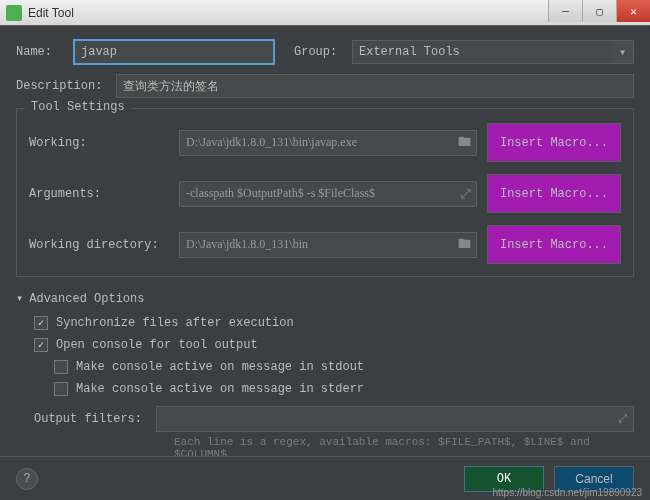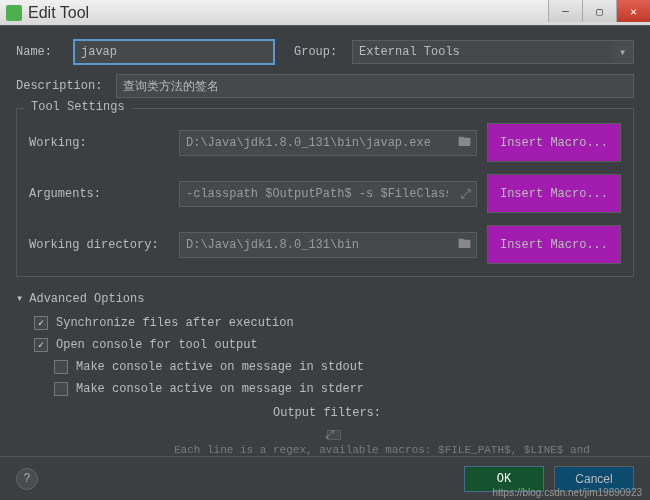--- a/index.html
+++ b/index.html
@@ -22,21 +22,21 @@
   .titlebar-icon {
     width: 16px; height: 16px;
     margin: 0 6px;
     background: #4caf50;
     border-radius: 2px;
   }
   .titlebar-text {
     flex: 1;
     color: #333;
     font-family: "Segoe UI", sans-serif;
-    font-size: 16px;
+    font-size: 12px;
   }
   .win-controls { display: flex; height: 100%; }
   .win-btn {
     width: 34px; height: 22px;
     display: flex; align-items: center; justify-content: center;
     background: linear-gradient(#e8e8e8,#cfcfcf);
     border-left: 1px solid #aaa;
     color: #333;
     font-size: 11px;
   }
@@ -82,21 +82,21 @@
   .ts-row { display: flex; align-items: center; gap: 10px; margin-bottom: 12px; }
   .ts-lbl { width: 140px; }
   .ts-field-wrap { flex: 1; position: relative; display:flex; }
   .ts-field {
     background: #45494a;
     border: 1px solid #5a5d5e;
     height: 26px;
     padding: 4px 28px 4px 6px;
     color: #9a9a9a;
     width: 100%;
-    font-family: Liberation Mono, monospace;
+    font-family: Liberation Serif, serif;
     font-size: 12px;
   }
   .field-icon {
     position: absolute;
     right: 6px; top: 50%; transform: translateY(-50%);
     color: #888;
     font-size: 13px;
   }
   .btn {
     background: #a21caf;
@@ -119,21 +119,21 @@
     background: #45494a;
     display: inline-flex; align-items: center; justify-content: center;
     font-size: 10px; color: #ddd;
   }
   .hint {
     color: #7a7a7a;
     font-size: 11px;
     margin-left: 140px;
     margin-top: 4px;
   }
-  .of-row { display:flex; align-items:center; gap:10px; margin-top:10px;flex-direction:column; }
+  .of-row { display:flex; align-items:center; margin-top:10px; }
   .of-field {
     flex:1; height:26px; background:#45494a; border:1px solid #5a5d5e;
     position:relative; padding: 4px 6px;
   }
   .of-expand { position:absolute; right:6px; top:50%; transform:translateY(-50%); color:#888; font-size:11px;}
   .footer {
     position: absolute;
     bottom: 0; left: 0; right: 0;
     height: 44px;
     border-top: 1px solid #555;

